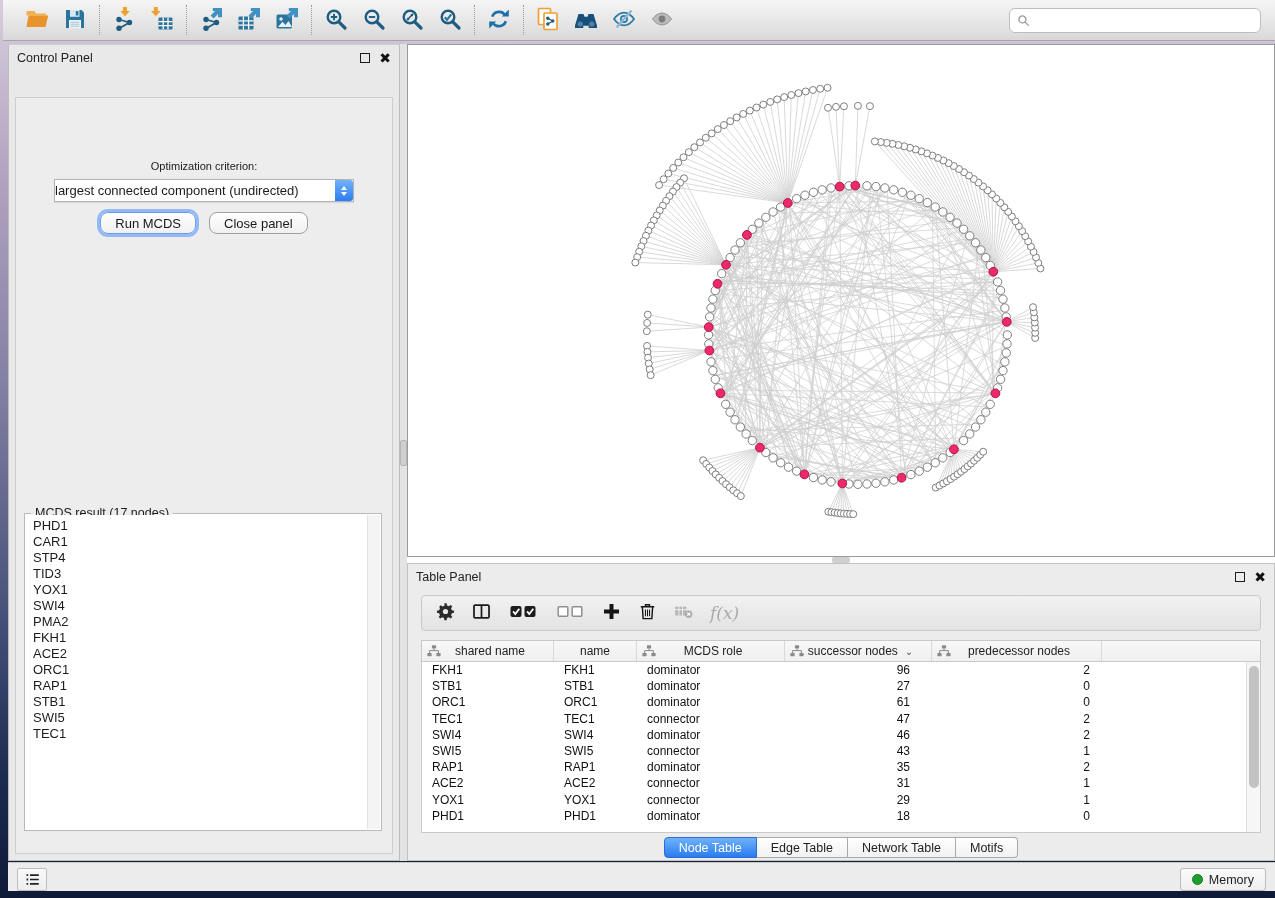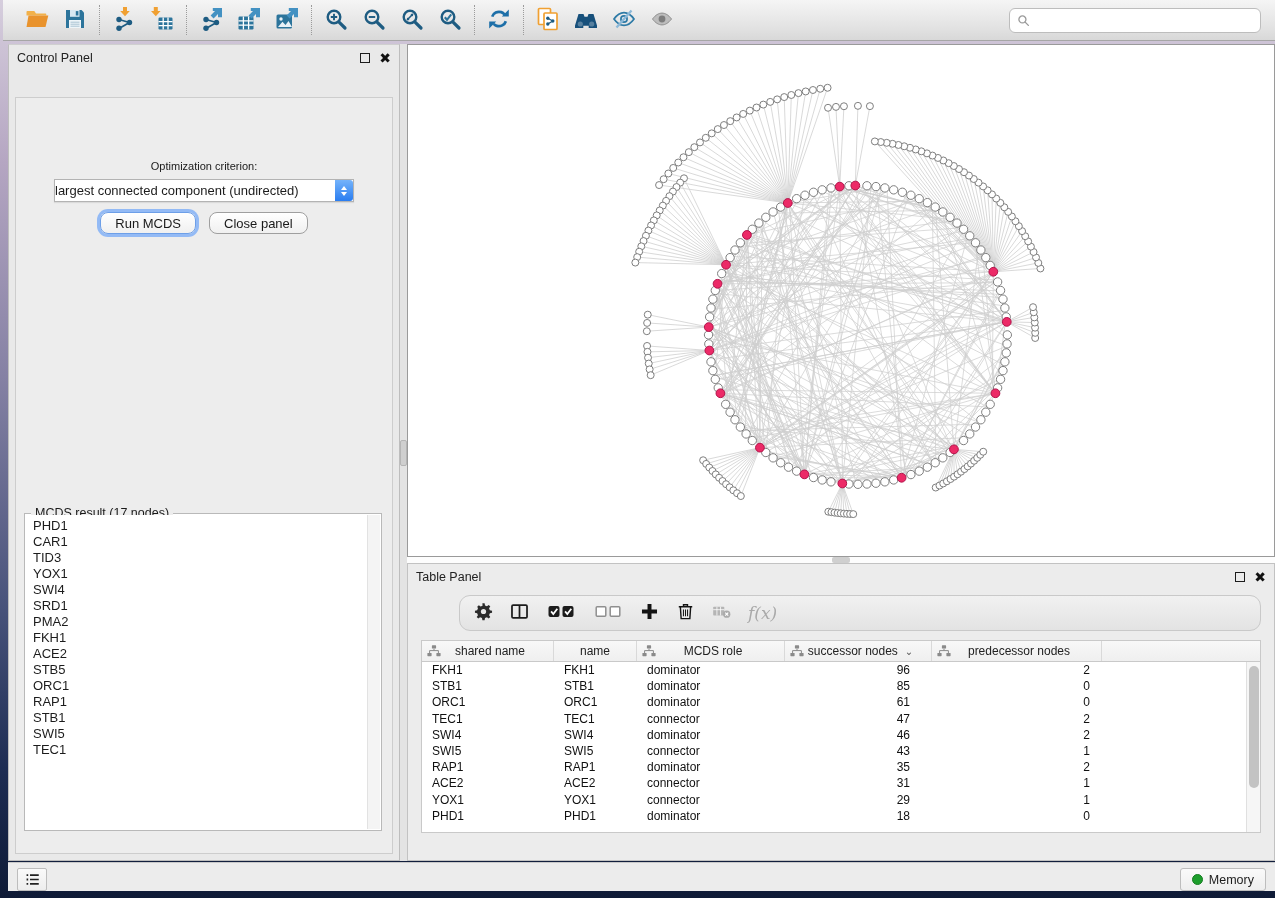--- a/index.html
+++ b/index.html
@@ -77,22 +77,22 @@
   .tl.red { background:#ff5e57; border:0.5px solid #e0443e; }
   .tl.yel { background:#febb2e; border:0.5px solid #dea123; }
   .tl.grn { background:#2bc63f; border:0.5px solid #1fa62f; }
   .net-title { position:absolute; left:0; right:0; text-align:center; font-size:12px; color:#2a2a2a; }
   .net-canvas { position:absolute; left:0; right:0; top:19px; bottom:0; background:#fff; }
   .net-canvas svg { width:100%; height:100%; display:block; }
 
   
   .table-panel { position:absolute; left:0; right:0; top:519px; bottom:0; background:#ececec; border:1px solid #c2c2c2; }
   .tp-toolbar { position:absolute; left:13px; right:13px; top:31px; height:36px;
-    background:linear-gradient(180deg,#f1f1f1,#e3e3e3); border:1px solid #c9c9c9; border-radius:11px;
-    display:flex; align-items:center; gap:17px; padding:0 14px;margin-left:38px; }
+    background:linear-gradient(180deg,#f1f1f1,#e3e3e3); border:1px solid #c9c9c9; border-radius:4px;
+    display:flex; align-items:center; gap:17px; padding:0 14px; }
   .tp-icon { display:flex; align-items:center; justify-content:center; }
   .tp-icon svg { height:19px; }
   .tp-icon.wide svg { height:17px; width:30px; }
   .fx-text { font-family:"DejaVu Serif","Liberation Serif",serif; font-style:italic; font-size:17px; color:#a9a9a9; }
   .tp-tablewrap { position:absolute; left:13px; right:13px; top:76px; height:193px; background:#fff; border:1px solid #c9c9c9; }
   .thead { display:flex; height:21px; background:linear-gradient(180deg,#f8f8f8,#efefef); border-bottom:1px solid #c9c9c9; }
   .th { display:flex; align-items:center; justify-content:center; gap:5px; font-size:12px; color:#222;
     border-right:1px solid #d9d9d9; position:relative; padding:0 4px; }
   .th .tree-ico { position:absolute; left:5px; top:4px; }
   .th.last { border-right:none; flex:1; }
@@ -293,28 +293,27 @@
     </div>
     <div class="btn-row">
       <button class="btn focus">Run MCDS</button>
       <button class="btn">Close panel</button>
     </div>
     <div class="mcds-fieldset">
       <span class="mcds-legend">MCDS result (17 nodes)</span>
       <div class="mcds-list" id="mcds-list">
           <div>PHD1</div>
           <div>CAR1</div>
+          <div>STP4</div>
           <div>TID3</div>
           <div>YOX1</div>
           <div>SWI4</div>
-          <div>SRD1</div>
           <div>PMA2</div>
           <div>FKH1</div>
           <div>ACE2</div>
-          <div>STB5</div>
           <div>ORC1</div>
           <div>RAP1</div>
           <div>STB1</div>
           <div>SWI5</div>
           <div>TEC1</div>
         </div>
       <div class="mcds-scroll"></div>
     </div>
   </div>
 </div>
@@ -1129,21 +1128,21 @@
             <div class="td l" style="width: 132px;">FKH1</div>
             <div class="td l" style="width: 83px;">FKH1</div>
             <div class="td l" style="width: 148px;">dominator</div>
             <div class="td r" style="width: 147px; padding-right: 22px;">96</div>
             <div class="td r" style="width: 170px; padding-right: 12px;">2</div>
           </div>
           <div class="tr">
             <div class="td l" style="width: 132px;">STB1</div>
             <div class="td l" style="width: 83px;">STB1</div>
             <div class="td l" style="width: 148px;">dominator</div>
-            <div class="td r" style="width: 147px; padding-right: 22px;">85</div>
+            <div class="td r" style="width: 147px; padding-right: 22px;">27</div>
             <div class="td r" style="width: 170px; padding-right: 12px;">0</div>
           </div>
           <div class="tr">
             <div class="td l" style="width: 132px;">ORC1</div>
             <div class="td l" style="width: 83px;">ORC1</div>
             <div class="td l" style="width: 148px;">dominator</div>
             <div class="td r" style="width: 147px; padding-right: 22px;">61</div>
             <div class="td r" style="width: 170px; padding-right: 12px;">0</div>
           </div>
           <div class="tr">
@@ -1193,20 +1192,26 @@
             <div class="td l" style="width: 83px;">PHD1</div>
             <div class="td l" style="width: 148px;">dominator</div>
             <div class="td r" style="width: 147px; padding-right: 22px;">18</div>
             <div class="td r" style="width: 170px; padding-right: 12px;">0</div>
           </div>
         </div>
       <div class="tscroll">
           <div class="tthumb"></div>
         </div>
     </div>
+    <div class="tp-tabs" id="tp-tabs">
+        <div class="seg sel">Node Table</div>
+        <div class="seg">Edge Table</div>
+        <div class="seg">Network Table</div>
+        <div class="seg">Motifs</div>
+      </div>
   </div>
 </div>
 
 <div class="abs statusbar">
   <div class="menu-btn">
     <svg viewBox="0 0 24 24" fill="none">
         <path d="M8 5h14M8 12h14M8 19h14" stroke="#222" stroke-width="2.6"></path>
         <path d="M2.5 5h2.6M2.5 12h2.6M2.5 19h2.6" stroke="#222" stroke-width="2.9"></path>
       </svg>
   </div>

